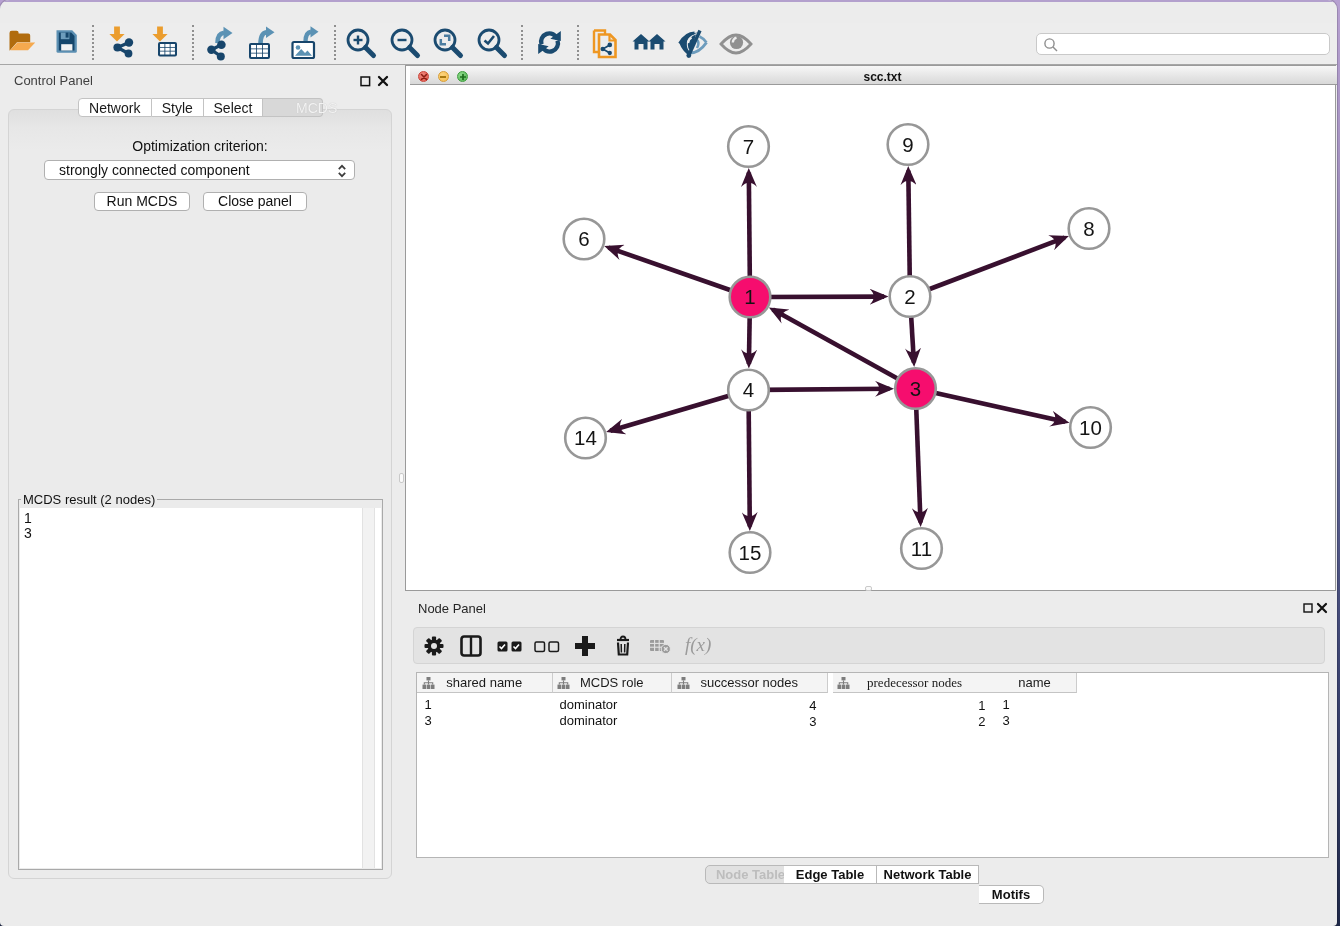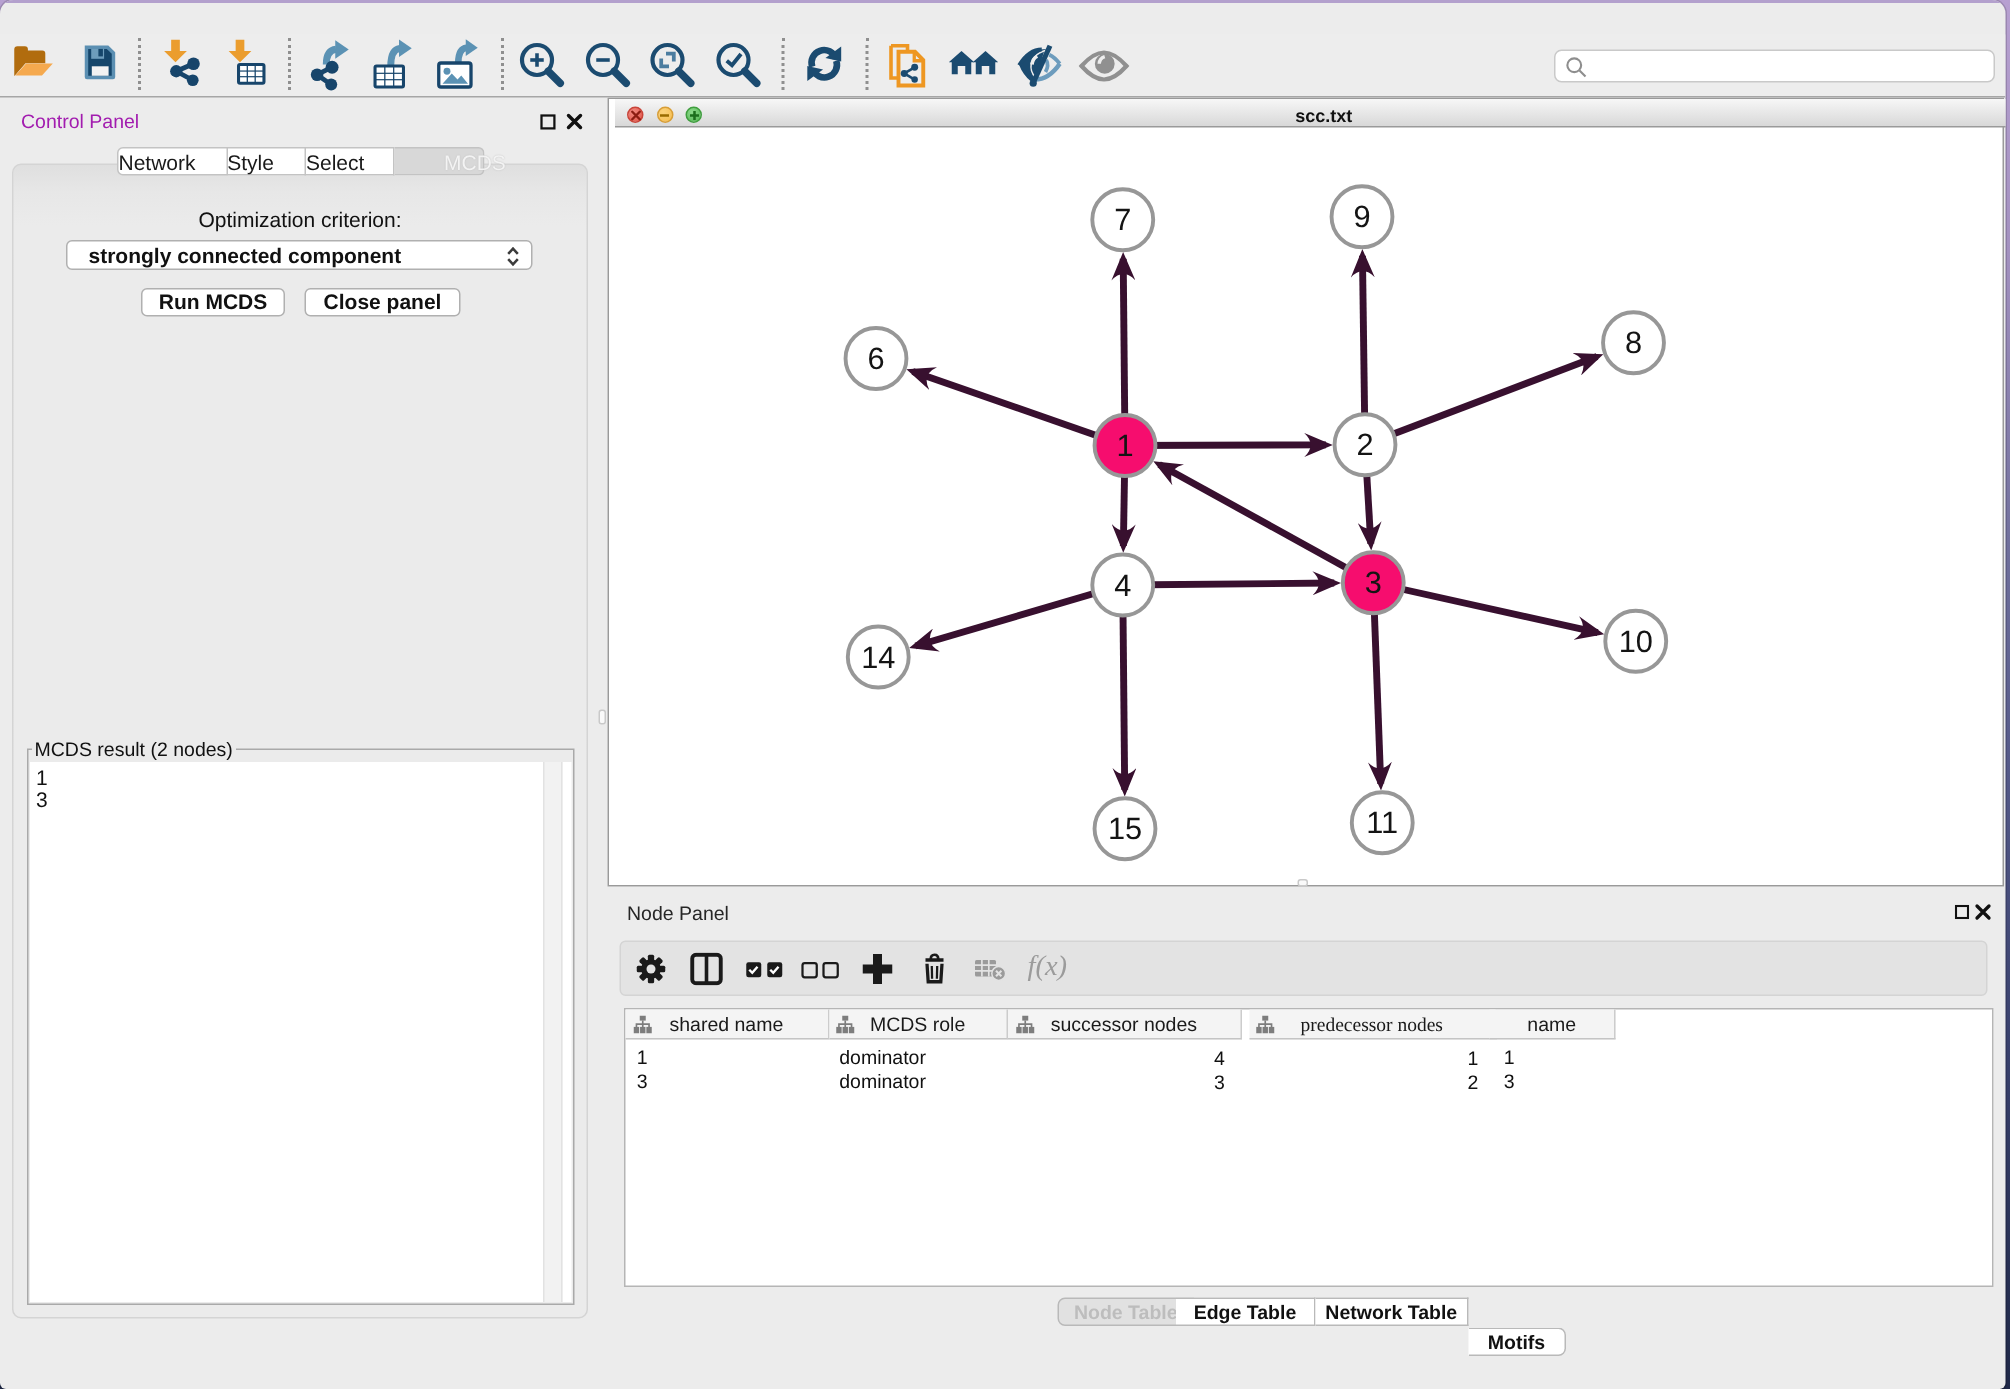--- a/index.html
+++ b/index.html
@@ -17,29 +17,29 @@
 #titlebar { position:absolute; left:0; top:0; width:100%; height:22px; background:#f6f6f6; border-bottom:1px solid #c8c8c8; }
 .tl { position:absolute; top:7.5px; width:11px; height:11px; border-radius:50%; background:#dedede; border:1px solid #c6c6c6; }
 #title-text { position:absolute; top:4px; left:0; width:100%; text-align:center; font-size:13px; color:#a2a2a2; }
 
 #toolbar { position:absolute; left:0; top:23px; width:100%; height:42px; background:#ededed; border-bottom:1px solid #a6a6a6; }
 .tbi { position:absolute; top:0; }
 .tsep { position:absolute; top:2px; height:35px; width:0; border-left:2px dotted #8f8f8f; }
 #searchbox { position:absolute; left:1036px; top:10px; width:294px; height:22px; background:#fff; border:1px solid #c9c9c9; border-radius:5px; }
 
 #cp { position:absolute; left:0; top:66px; width:400px; height:825px; background:#ececec; }
-#cp-title { position:absolute; left:14px; top:7px; font-size:13px; color:#a21caf; }
+#cp-title { position:absolute; left:14px; top:7px; font-size:13px; color:#404040; }
 #cp-inner { position:absolute; left:8px; top:43px; width:384px; height:770px; background:linear-gradient(180deg,#dfdfdf 0px,#e7e7e7 18px,#ebebeb 40px,#ebebeb 100%); border:1px solid #d4d4d4; border-radius:6px; }
 .tabrow { position:absolute; display:flex; }
-.tab { font-size:14px; color:#1a1a1a; background:#fff; border:1px solid #c3c3c3; border-left:none; padding-top:1px; height:19px; }
+.tab { font-size:14px; color:#1a1a1a; background:#fff; border:1px solid #c3c3c3; border-left:none; text-align:center; padding-top:1px; height:19px; }
 .tab.first { border-left:1px solid #c3c3c3; border-radius:4px 0 0 4px; }
 .tab.last { border-radius:0 4px 4px 0; }
 .tab.sel { background:#d8d8d8; color:#f3f3f3; text-shadow:0 0 1px #bbb; }
 
-.btn { position:absolute; background:#fff; border:1px solid #b0b0b0; border-radius:4px; font-size:14px; color:#111; text-align:center;font-weight:bold; }
+.btn { position:absolute; background:#fff; border:1px solid #b0b0b0; border-radius:4px; font-size:14px; color:#111; text-align:center; }
 
 #netf { position:absolute; left:405px; top:65px; width:931px; height:526px; background:#fff; border:1px solid #9a9a9a; }
 #netf-tb { position:absolute; left:4px; top:0; width:100%; height:19px; background:linear-gradient(180deg,#f7f7f7,#e9e9e9 45%,#d8d8d8); border-bottom:1px solid #9a9a9a; }
 #netf-title { position:absolute; top:4px; left:8px; width:100%; text-align:center; font-size:12px; font-weight:bold; color:#111; }
 .mac { position:absolute; top:5px; width:11px; height:11px; border-radius:50%; }
 
 #tp { position:absolute; left:405px; top:592px; width:931px; height:299px; background:#ececec; }
 #tp-title { position:absolute; left:13px; top:9px; font-size:13px; color:#262626; }
 #tp-toolbar { position:absolute; left:8px; top:35px; width:912px; height:37px; background:#e3e3e3; border:1px solid #d4d4d4; border-radius:4px; }
 #tp-table { position:absolute; left:10.5px; top:80px; width:913.5px; height:186px; background:#fff; border:1px solid #b5b5b5; }

